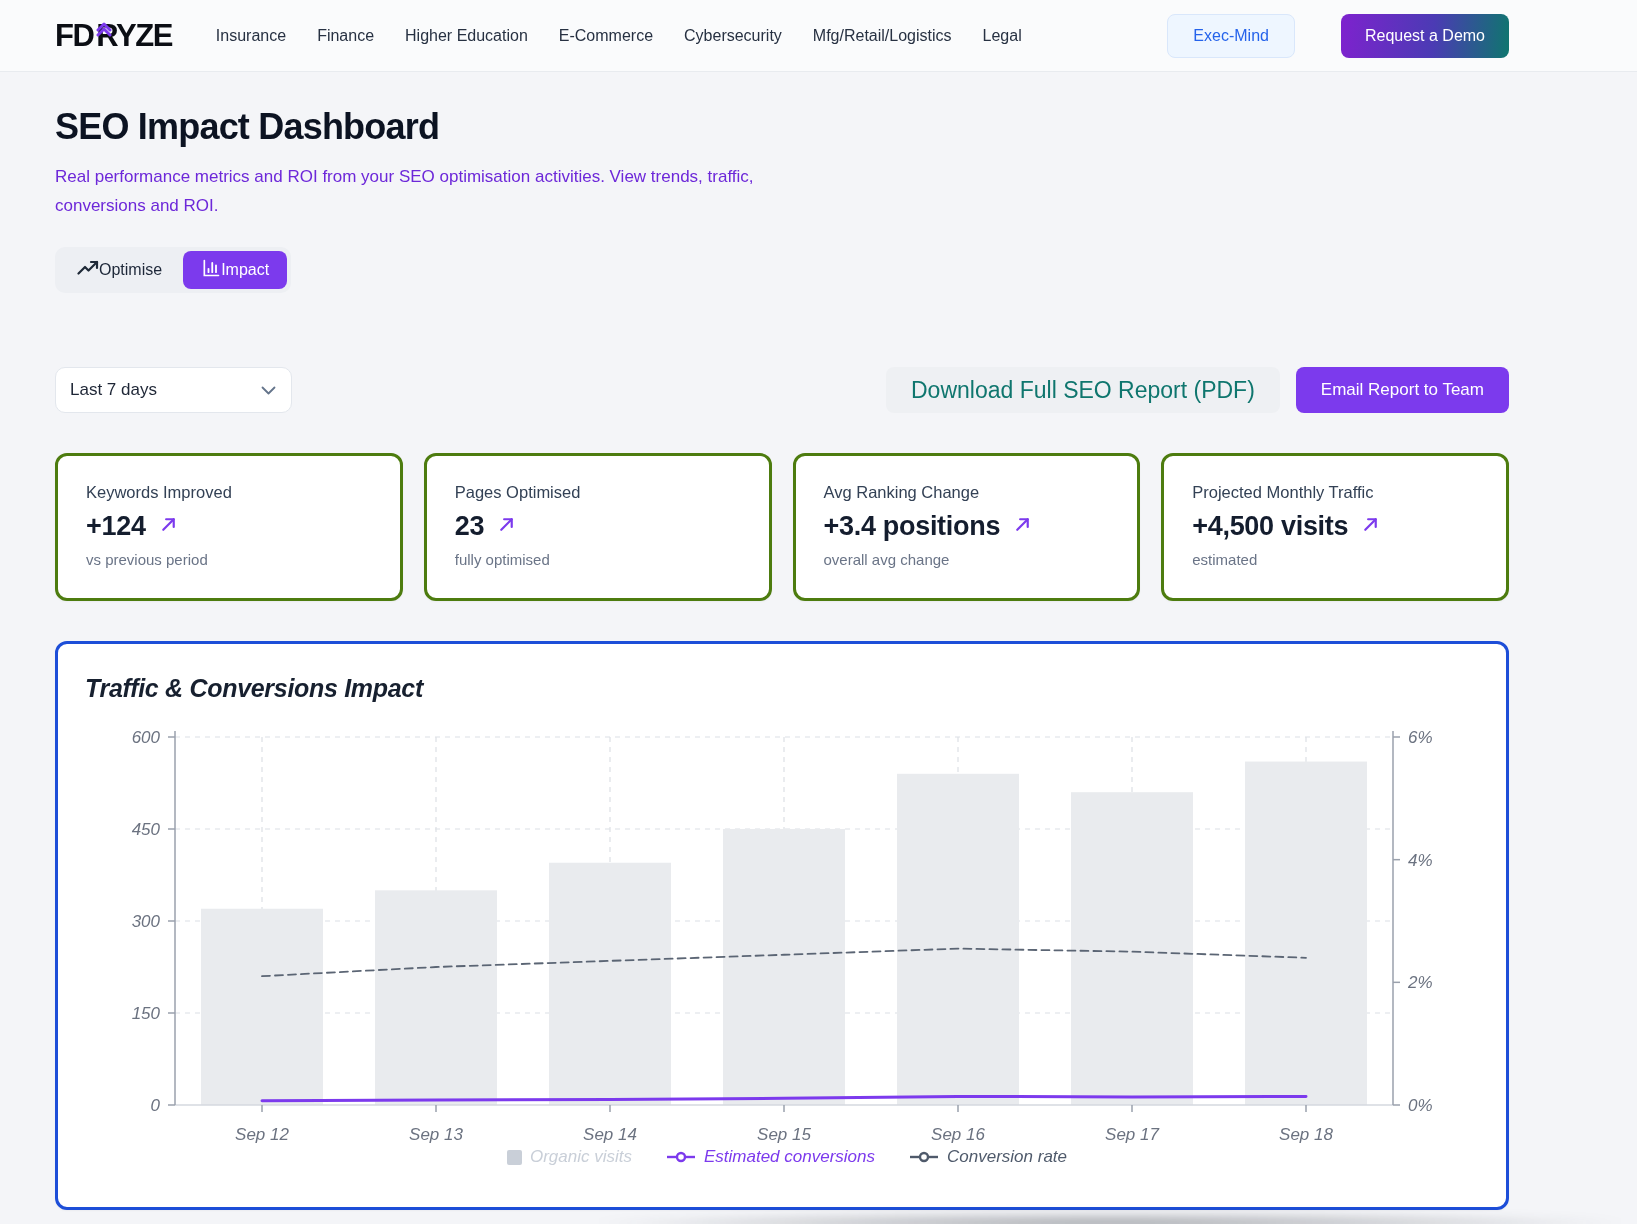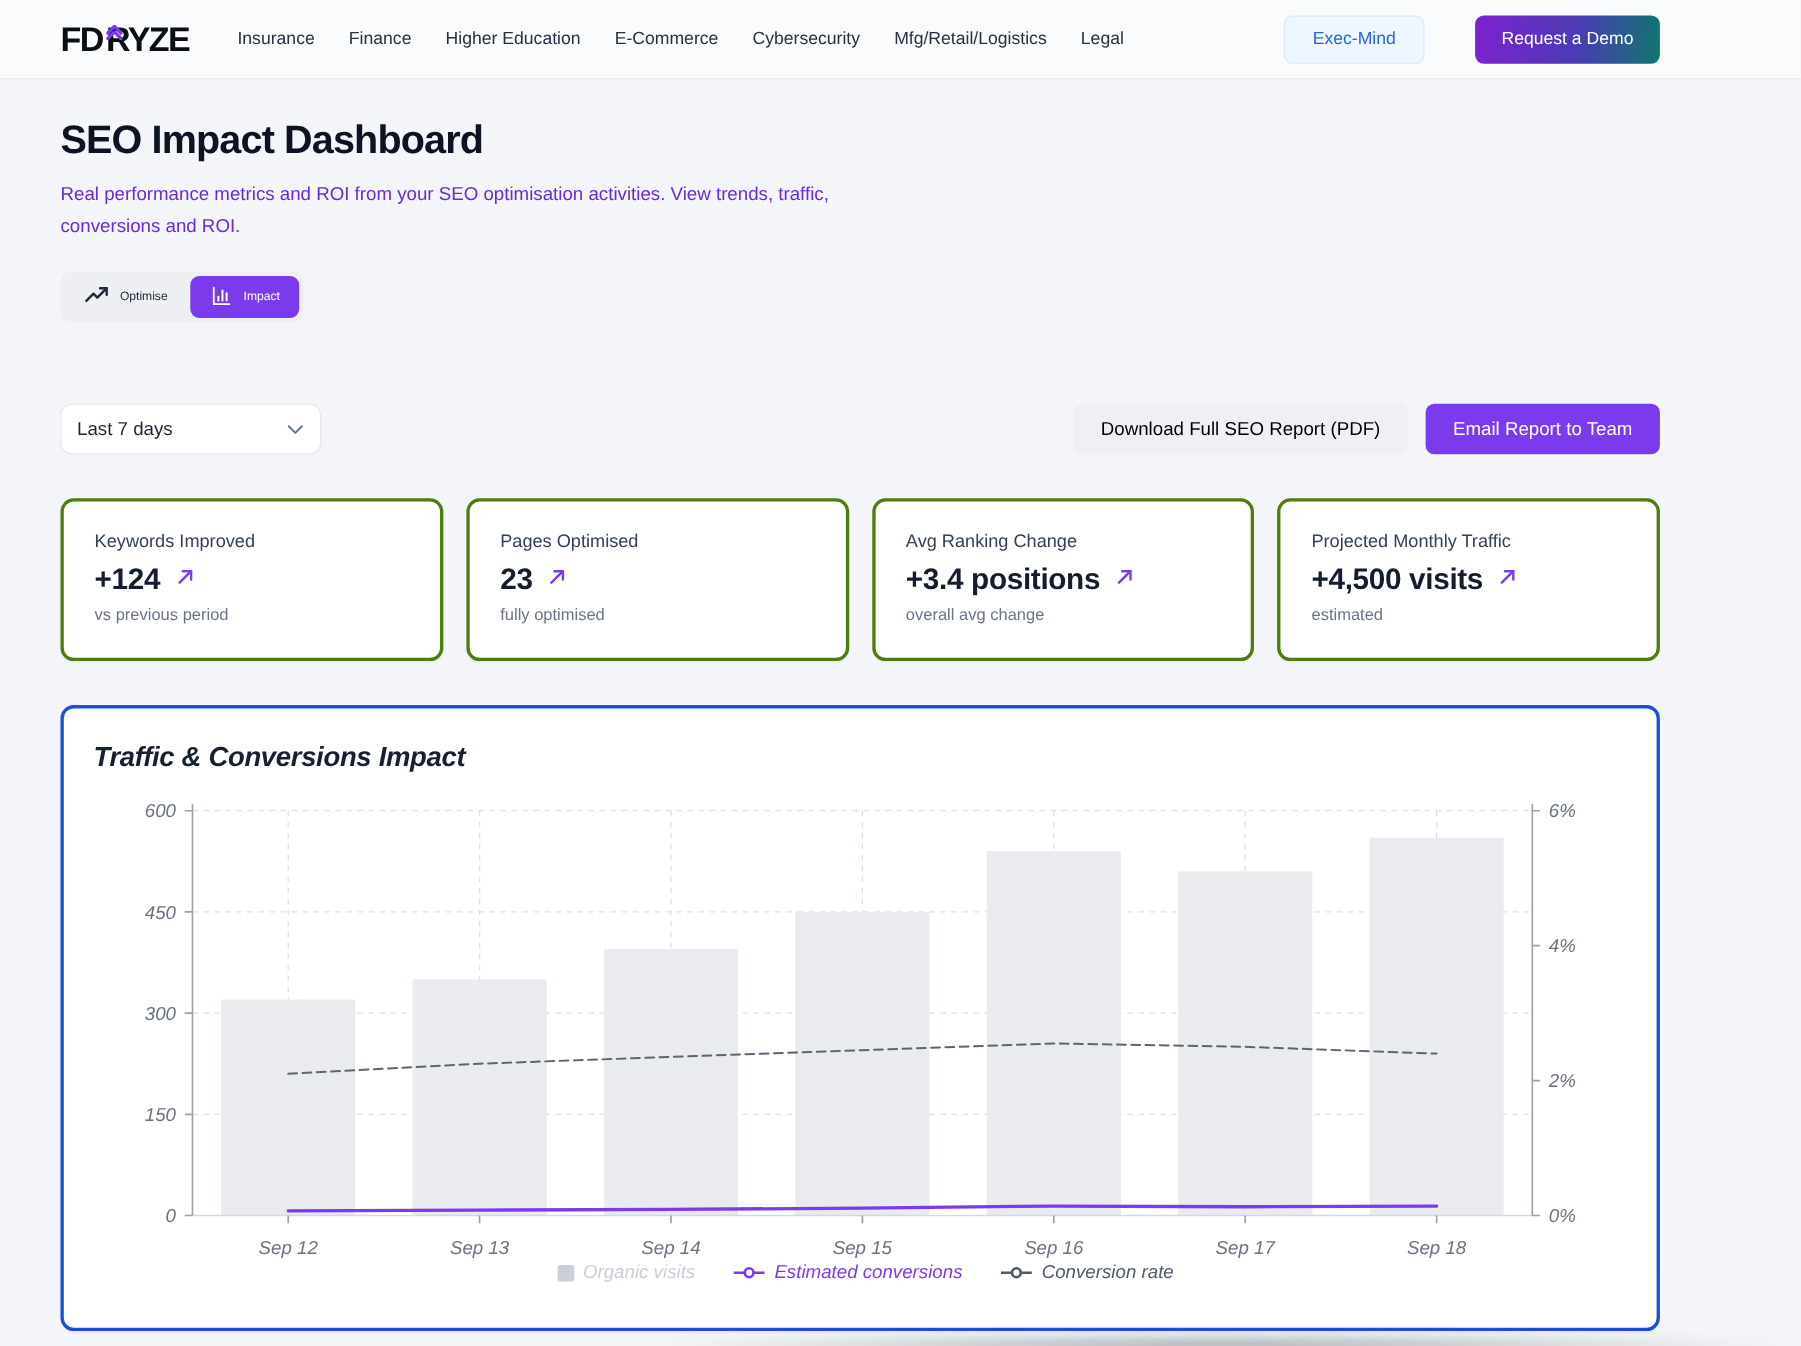--- a/index.html
+++ b/index.html
@@ -21,27 +21,27 @@
   .nav-item { cursor:pointer; line-height:72px; }
   .header-actions { margin-left:auto; display:flex; gap:46px; align-items:center; }
   .btn { border:none; border-radius:8px; font-family:inherit; font-size:16px; cursor:pointer; }
   .btn-exec { height:44px; padding:0 25px; background:#eef6ff; border:1px solid #d9e7fb; color:#2563eb; }
   .btn-demo { height:44px; padding:0 24px; background:linear-gradient(95deg,#7e22ce 0%,#4b3bb4 55%,#0f766e 100%); color:#ffffff; }
   
   .main { width:1454px; margin-left:55px; }
   .page-title { margin-top:34px; font-size:36px; font-weight:800; letter-spacing:-0.8px; color:#0c1322; }
   .page-subtitle { margin-top:14px; font-size:17px; line-height:29px; color:#6d28d9; max-width:790px; }
   .tabs { margin-top:27px; display:inline-flex; align-items:center; background:#edeff3; border-radius:10px; padding:4px; gap:3px; }
-  .tab { display:flex; align-items:center; gap:10px; height:38px; padding:0 18px; border-radius:8px; font-size:11px; font-weight:500; color:#1d2738; cursor:pointer; background:transparent; border:none; font-family:inherit; }
+  .tab { display:flex; align-items:center; height:38px; padding:0 18px; border-radius:8px; font-size:16px; font-weight:500; color:#1d2738; cursor:pointer; background:transparent; border:none; font-family:inherit; }
   .tab.active { background:#7c3aed; color:#ffffff; }
   
   .controls { margin-top:74px; display:flex; align-items:center; }
   .select { width:237px; height:46px; background:#ffffff; border:1px solid #e3e7ed; border-radius:10px; display:flex; align-items:center; justify-content:space-between; padding:0 15px 0 14px; font-size:17px; color:#1e2636; cursor:pointer; }
   .controls-right { margin-left:auto; display:flex; gap:16px; }
-  .btn-download { height:46px; padding:0 25px; background:#eef0f3; color:#000000; font-size:17px; }
+  .btn-download { height:46px; padding:0 25px; background:#eef0f3; color:#0f766e; font-size:23px; }
   .btn-email { height:46px; padding:0 25px; background:#7c3aed; color:#ffffff; font-size:17px; }
   
   .stats { margin-top:40px; display:flex; gap:21px; }
   .stat-card { flex:1; height:148px; background:#ffffff; border:3px solid #4d7c0f; border-radius:12px; padding:27px 28px; box-shadow:0 1px 2px rgba(16,24,40,.04); }
   .stat-label { font-size:16.5px; color:#334155; }
   .stat-value-row { margin-top:9px; display:flex; align-items:center; gap:13px; }
   .stat-value { font-size:27px; font-weight:700; letter-spacing:-0.3px; color:#141d2e; }
   .stat-sub { margin-top:9px; font-size:15px; color:#6a7487; }
   
   .chart-card { margin-top:40px; height:569px; background:#ffffff; border:3px solid #1d4ed8; border-radius:12px; padding:30px 27px 18px; box-shadow:0 1px 2px rgba(16,24,40,.04);font-style:italic; }

